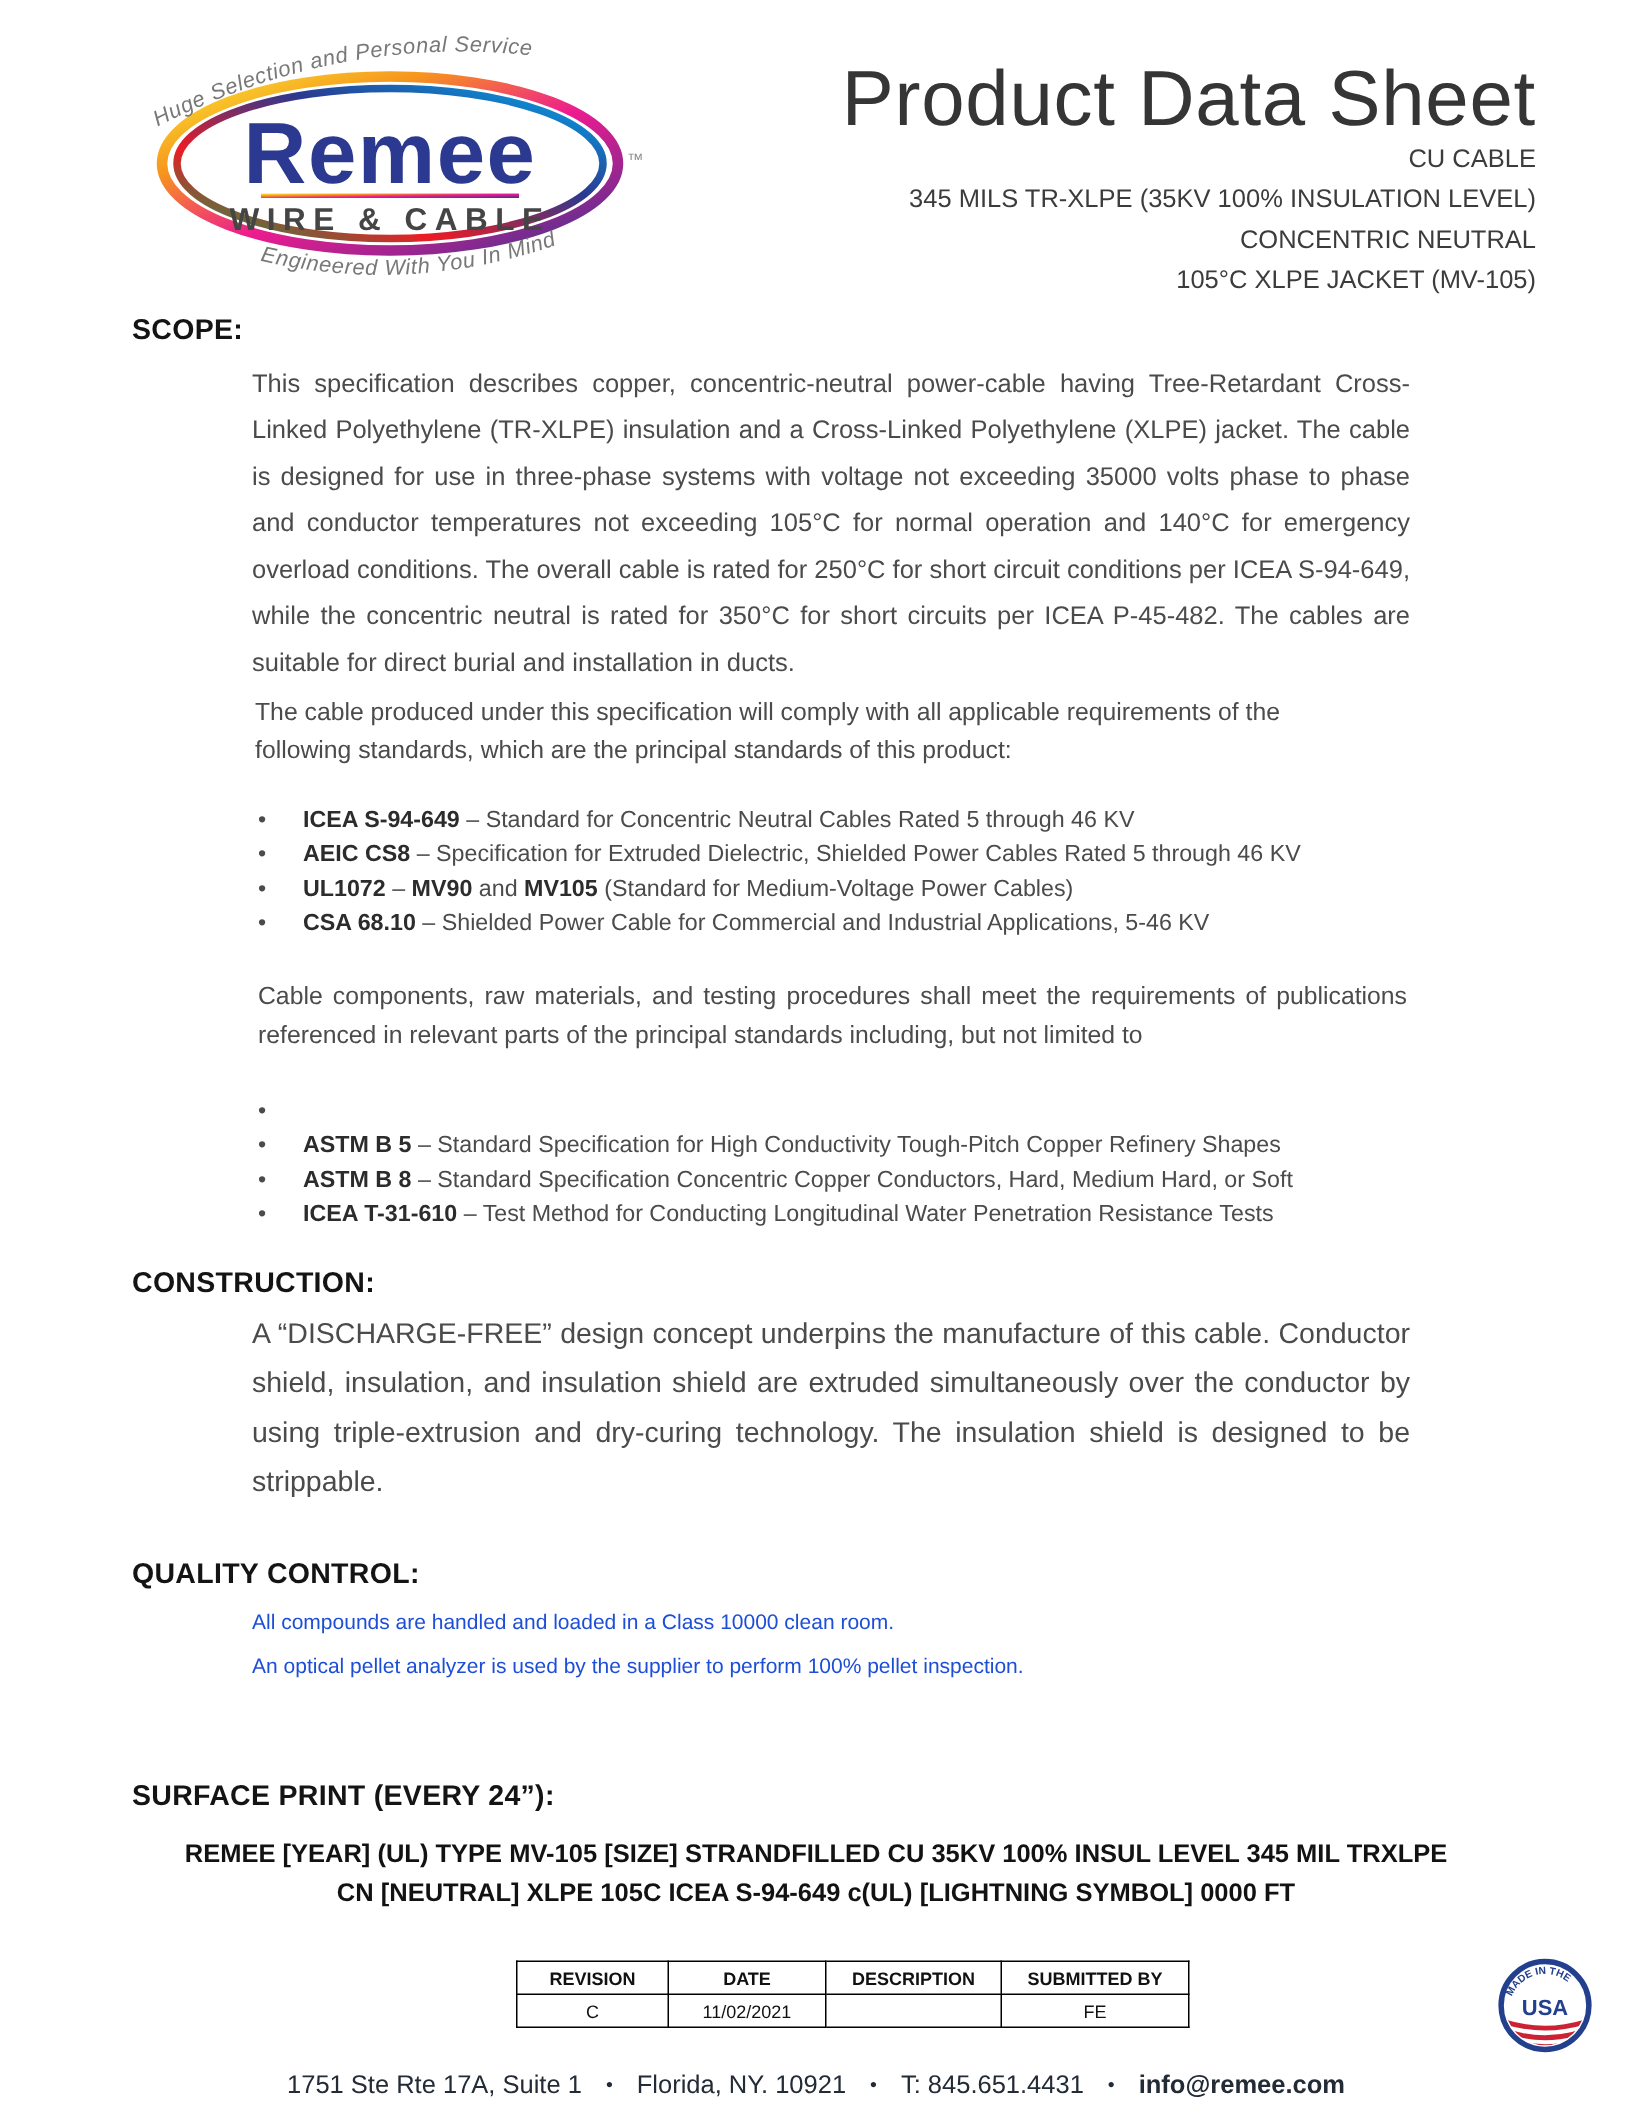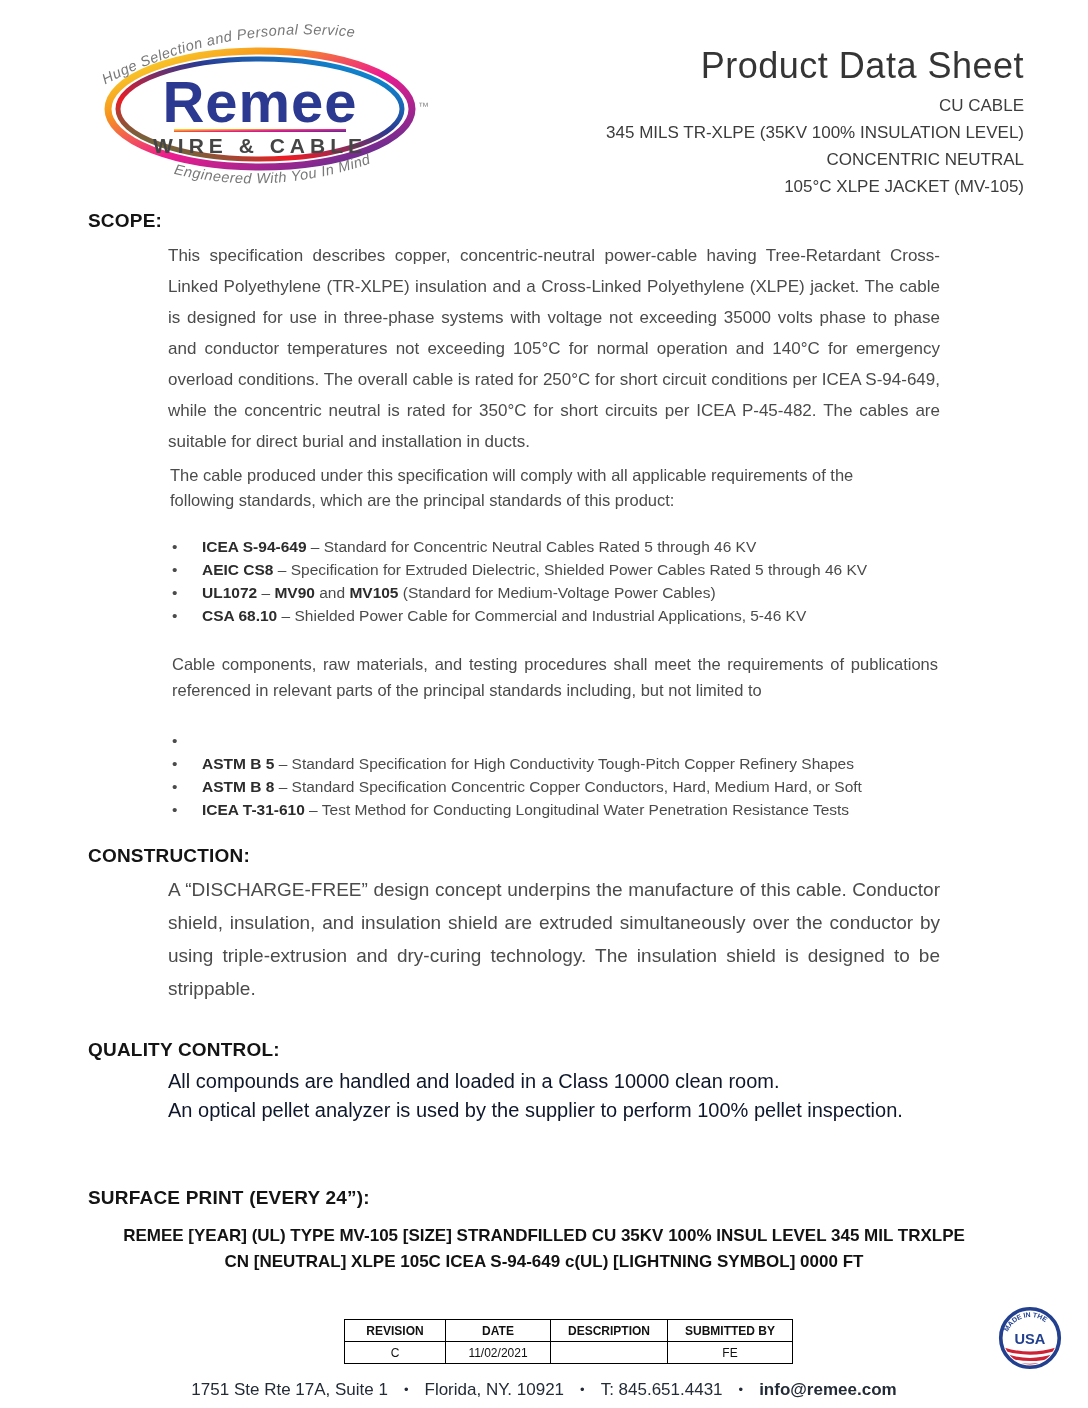--- a/index.html
+++ b/index.html
@@ -12,21 +12,21 @@
   
   .header { display:flex; justify-content:space-between; align-items:flex-start; padding:6px 64px 0 88px; }
   .logo-wrap { width:348px; height:196px; position:relative; }
   .logo-svg text { font-family:"Liberation Sans", sans-serif; }
   .arc-text { font-size:14.5px; fill:#787878; font-style:italic; letter-spacing:0.5px; }
   .brand-text { font-size:58px; font-weight:bold; fill:#2b3990; letter-spacing:1px; }
   .wire-text { font-size:21px; font-weight:bold; fill:#454545; letter-spacing:5px; }
   .tm-text { font-size:11px; fill:#8a8a8a; }
 
   .title-block { text-align:right; margin-top:34px; }
-  .doc-title { font-size:36px; font-weight:400; color:#353535; letter-spacing:0.5px; line-height:52px; }
+  .doc-title { font-size:52px; font-weight:400; color:#353535; letter-spacing:0.5px; line-height:52px; }
   .product-line { font-size:17px; color:#3c3c3c; line-height:27px; }
 
   
   .section-heading { font-weight:bold; font-size:19px; color:#141414; margin:0 0 0 88px; letter-spacing:0.2px; }
   .h-scope { margin-top:8px; }
   .h-standards { margin-top:46px; }
   .h-construction { margin-top:24px; }
   .h-quality { margin-top:34px; }
   .h-surface { margin-top:62px; }
 
@@ -34,27 +34,27 @@
   .intro-par { font-size:16.5px; line-height:25px; color:#4b4b4b; margin:6px 182px 0 170px; }
   .mid-par { font-size:16.5px; line-height:26px; text-align:justify; color:#4b4b4b; margin:24px 150px 0 172px; }
   .constr-par { font-size:19px; line-height:33px; text-align:justify; color:#4b4b4b; margin:6px 148px 0 168px; }
 
   .std-list { list-style:none; margin:22px 60px 0 172px; padding:0; font-size:15.5px; color:#4b4b4b; }
   .std-list.second { margin-top:26px; }
   .std-list li { display:flex; line-height:23px; }
   .std-list .bullet { width:30px; flex:0 0 30px; }
   .std-list b { color:#2c2c2c; }
 
-  .quality-line { font-size:20px; line-height:29px; color:#0f172a; margin:0 120px 0 168px; }
+  .quality-line { font-size:14px; line-height:29px; color:#1d4ed8; margin:0 120px 0 168px; }
   .quality-block { margin-top:6px; }
 
   .surface-lines { margin-top:14px; text-align:center; font-weight:bold; font-size:17px; color:#121212; line-height:26px; }
 
   
-  .rev-table { position:absolute; left:344px; bottom:44px; border-collapse:collapse; font-size:12px; color:#111; }
+  .rev-table { position:absolute; left:344px; bottom:56px; border-collapse:collapse; font-size:12px; color:#111; }
   .rev-table th, .rev-table td { border:1.6px solid #000; text-align:center; padding:2px 6px; height:17px; }
   .rev-table th { font-weight:bold; }
   .col-rev { width:88px; } .col-date { width:92px; } .col-desc { width:104px; } .col-sub { width:112px; }
 
   .usa-badge { position:absolute; right:26px; bottom:34px; }
   .usa-badge text { font-family:"Liberation Sans", sans-serif; }
 
   .footer { position:absolute; bottom:8px; left:0; width:100%; text-align:center; font-size:17px; color:#232b36; }
   .footer .sep { display:inline-block; margin:0 16px; font-size:13px; vertical-align:1px; }
   .footer .email { color:#232b36; text-decoration:none;font-weight:bold; }

